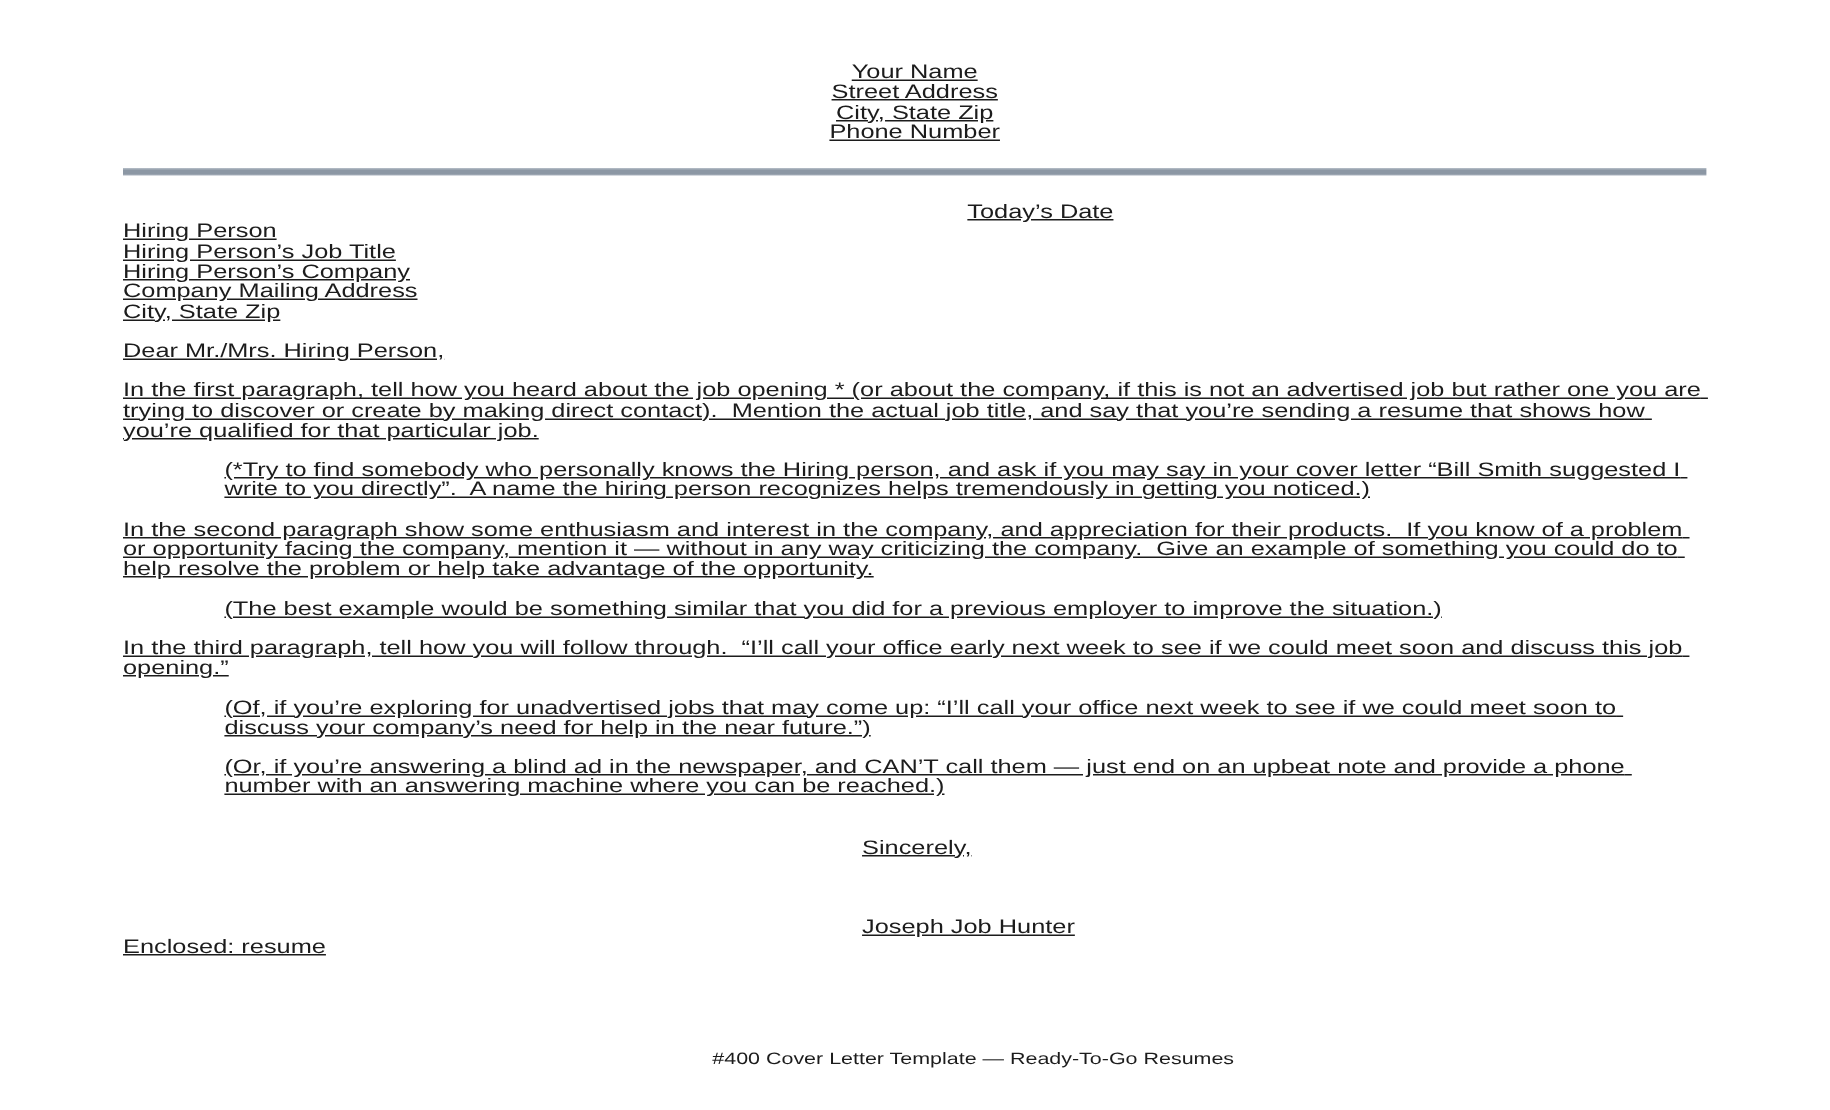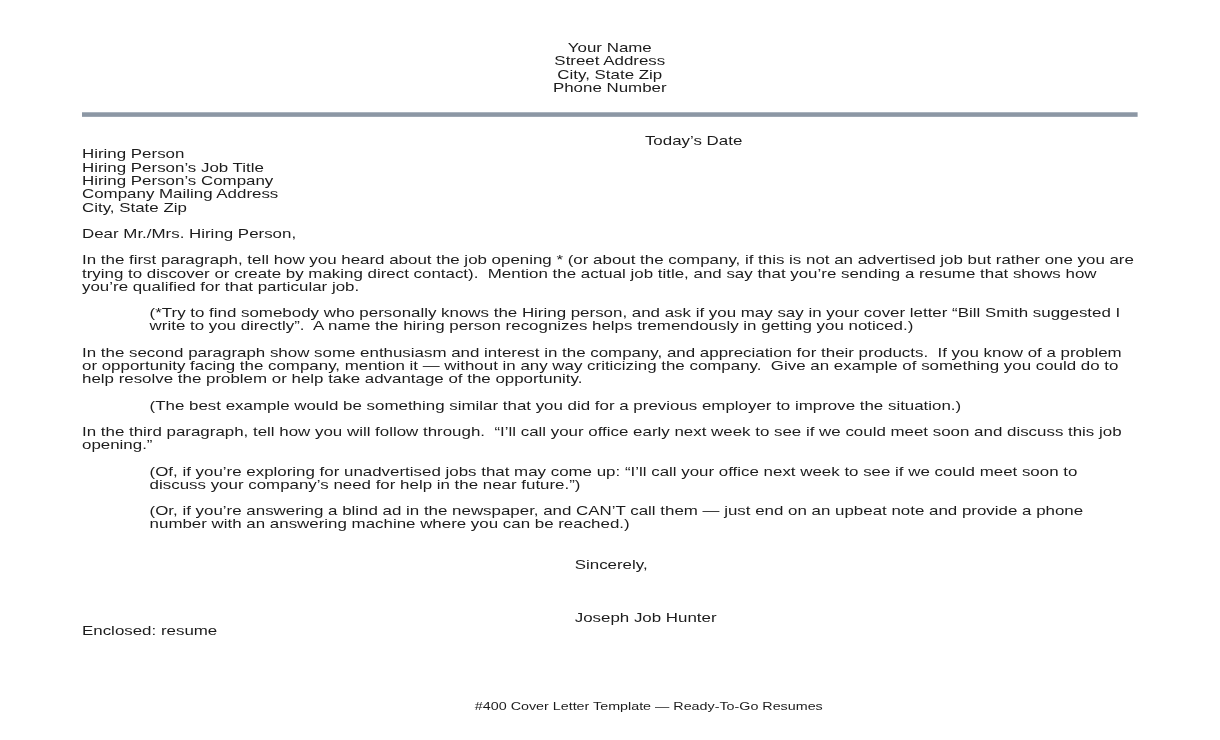--- a/index.html
+++ b/index.html
@@ -6,20 +6,21 @@
   .page {
     position: relative;
     width: 1220px;
     height: 740px;
     background: #ffffff;
     overflow: hidden;
     font-family: "Liberation Sans", "DejaVu Sans", sans-serif;
     font-size: 13px;
     line-height: 13.3px;
     color: #1c1c1c;
+    text-decoration: underline;
   }
   
   .scale-wrap {
     position: relative;
     margin-left: 82px;
     width: 812px;
     height: 740px;
     transform: scaleX(1.3);
     transform-origin: 0 0;
   }

